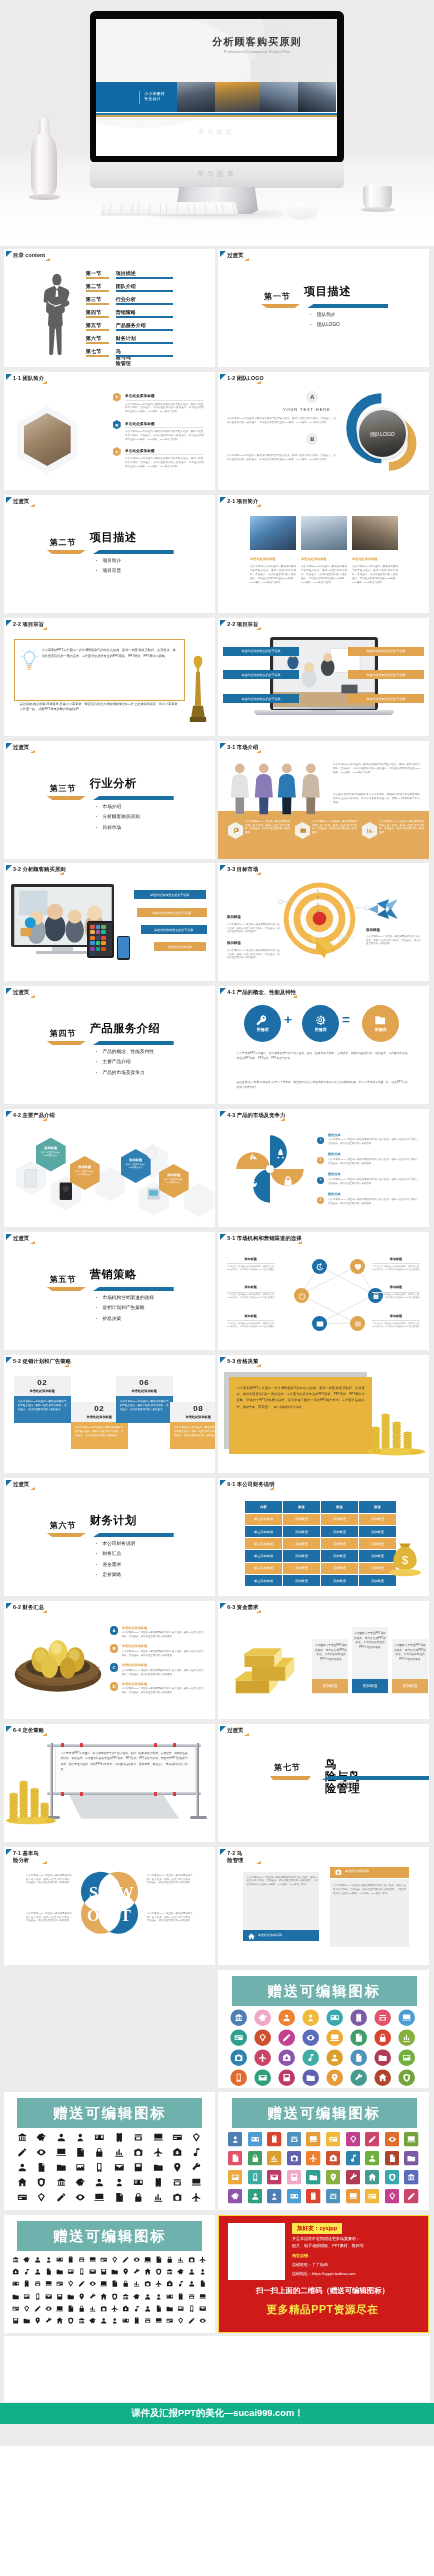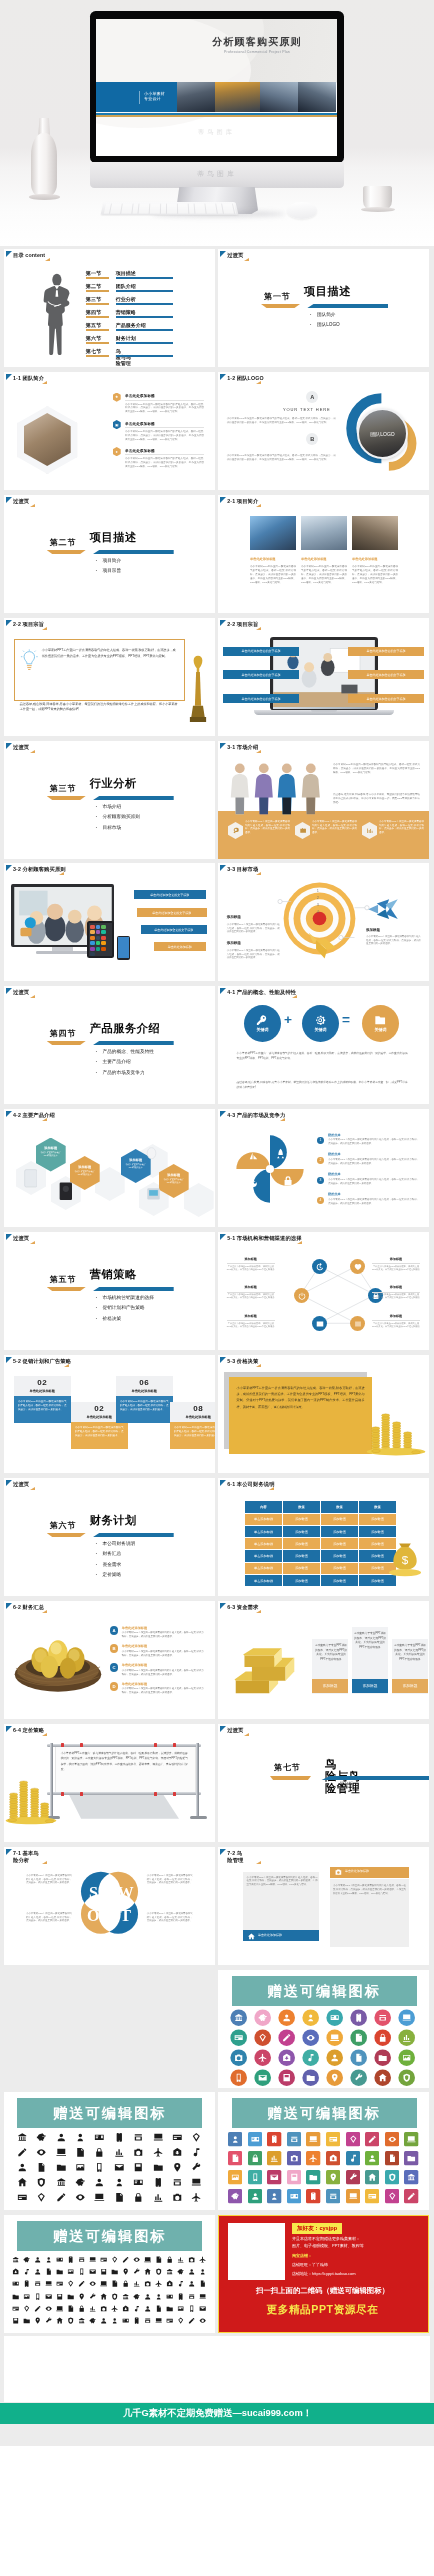--- a/index.html
+++ b/index.html
@@ -2593,16 +2593,16 @@
         <span class="qr-l" style="top:20px">并且本店将不定期赠送更多精美素材：</span>
         <span class="qr-l" style="top:27px">图片、电子相册模板、PPT素材、教程等</span>
         <span class="qr-l" style="top:37px;color:#f7e84b;font-weight:bold">淘宝店铺：</span>
         <span class="qr-l" style="top:46px">店铺旺旺：丫丫精饰</span>
         <span class="qr-l" style="top:55px">店铺地址：https://cyppt.taobao.com</span>
         <span class="qr-scan">扫一扫上面的二维码（赠送可编辑图标）</span>
         <span class="qr-promo">更多精品PPT资源尽在</span>
       </div>
     </div>
 <div class="whiteblk" style="left:3.7px;top:2336px;width:426px;height:66px"></div>
-<div class="fbar1" style="top:2403px">几千G素材不定期免费赠送—sucai999.com！</div>
+<div class="fbar1" style="top:2403px">课件及汇报PPT的美化—sucai999.com！</div>
 <div class="whiteblk" style="left:0;top:2446px;width:435px;height:130px"></div>
 </div>
 
 
 </body></html>

